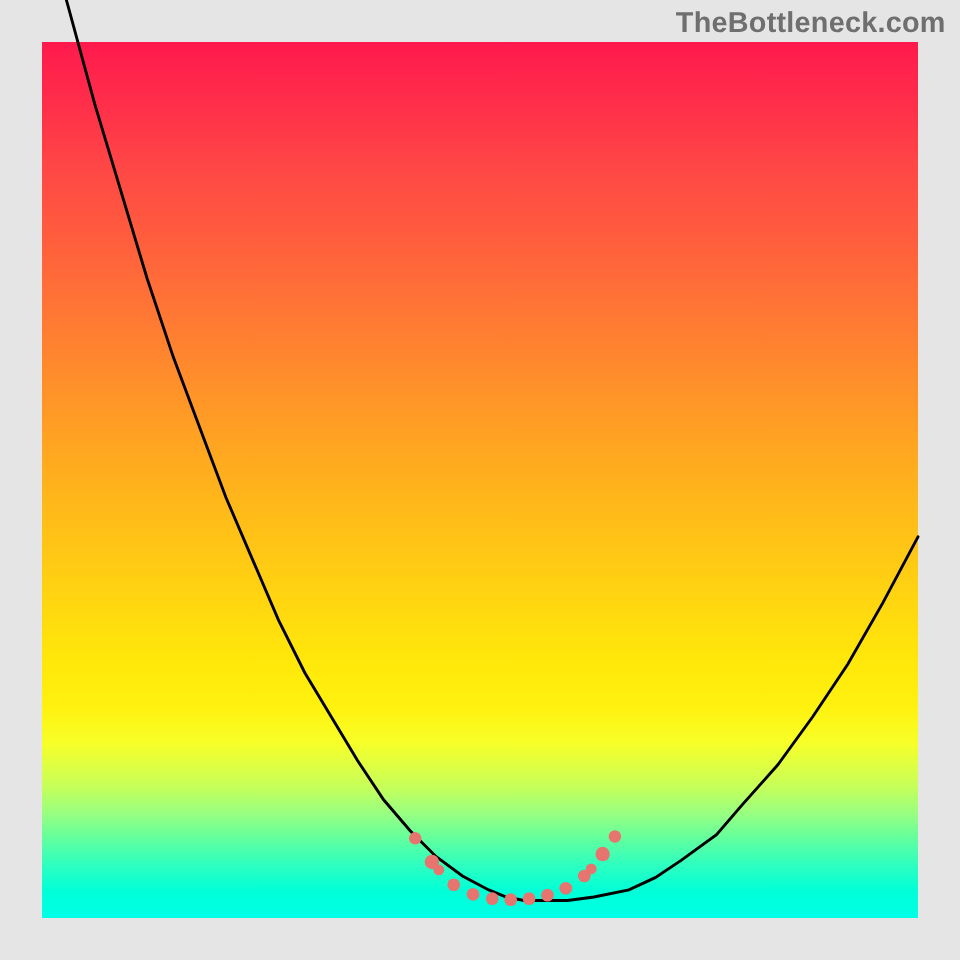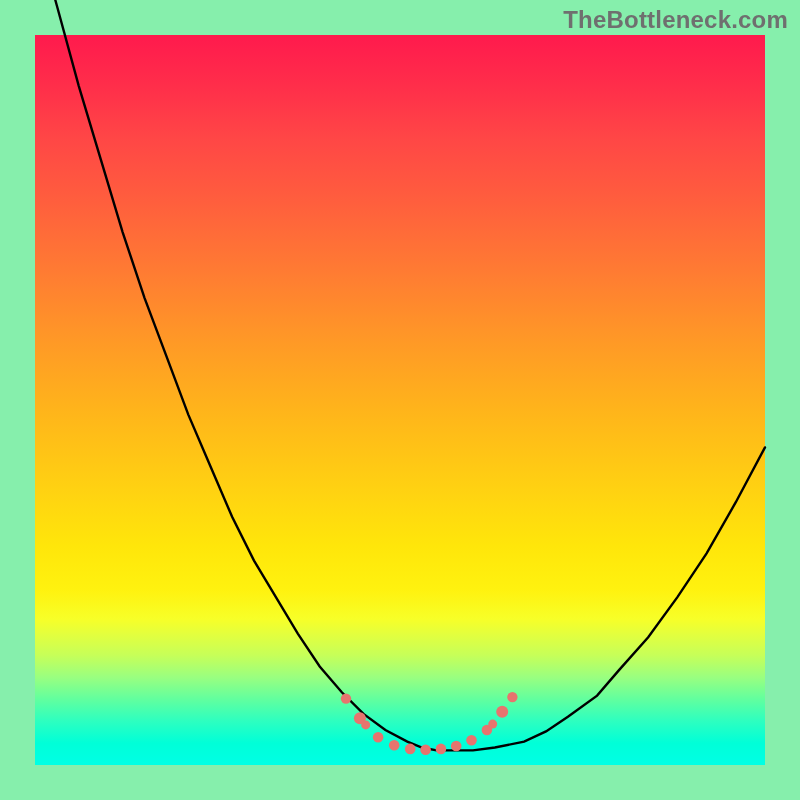--- a/index.html
+++ b/index.html
@@ -8,21 +8,21 @@
     width: 800px;
     height: 800px;
     background: #000;
     overflow: hidden;
     font-family: Arial, Helvetica, sans-serif;
   }
   .frame {
     position: relative;
     width: 800px;
     height: 800px;
-    background: #86efac;
+    background: #e5e5e5;
   }
   .plot-area {
     position: absolute;
     left: 35px;
     top: 35px;
     width: 730px;
     height: 730px;
     
     background: linear-gradient(
       to bottom,

